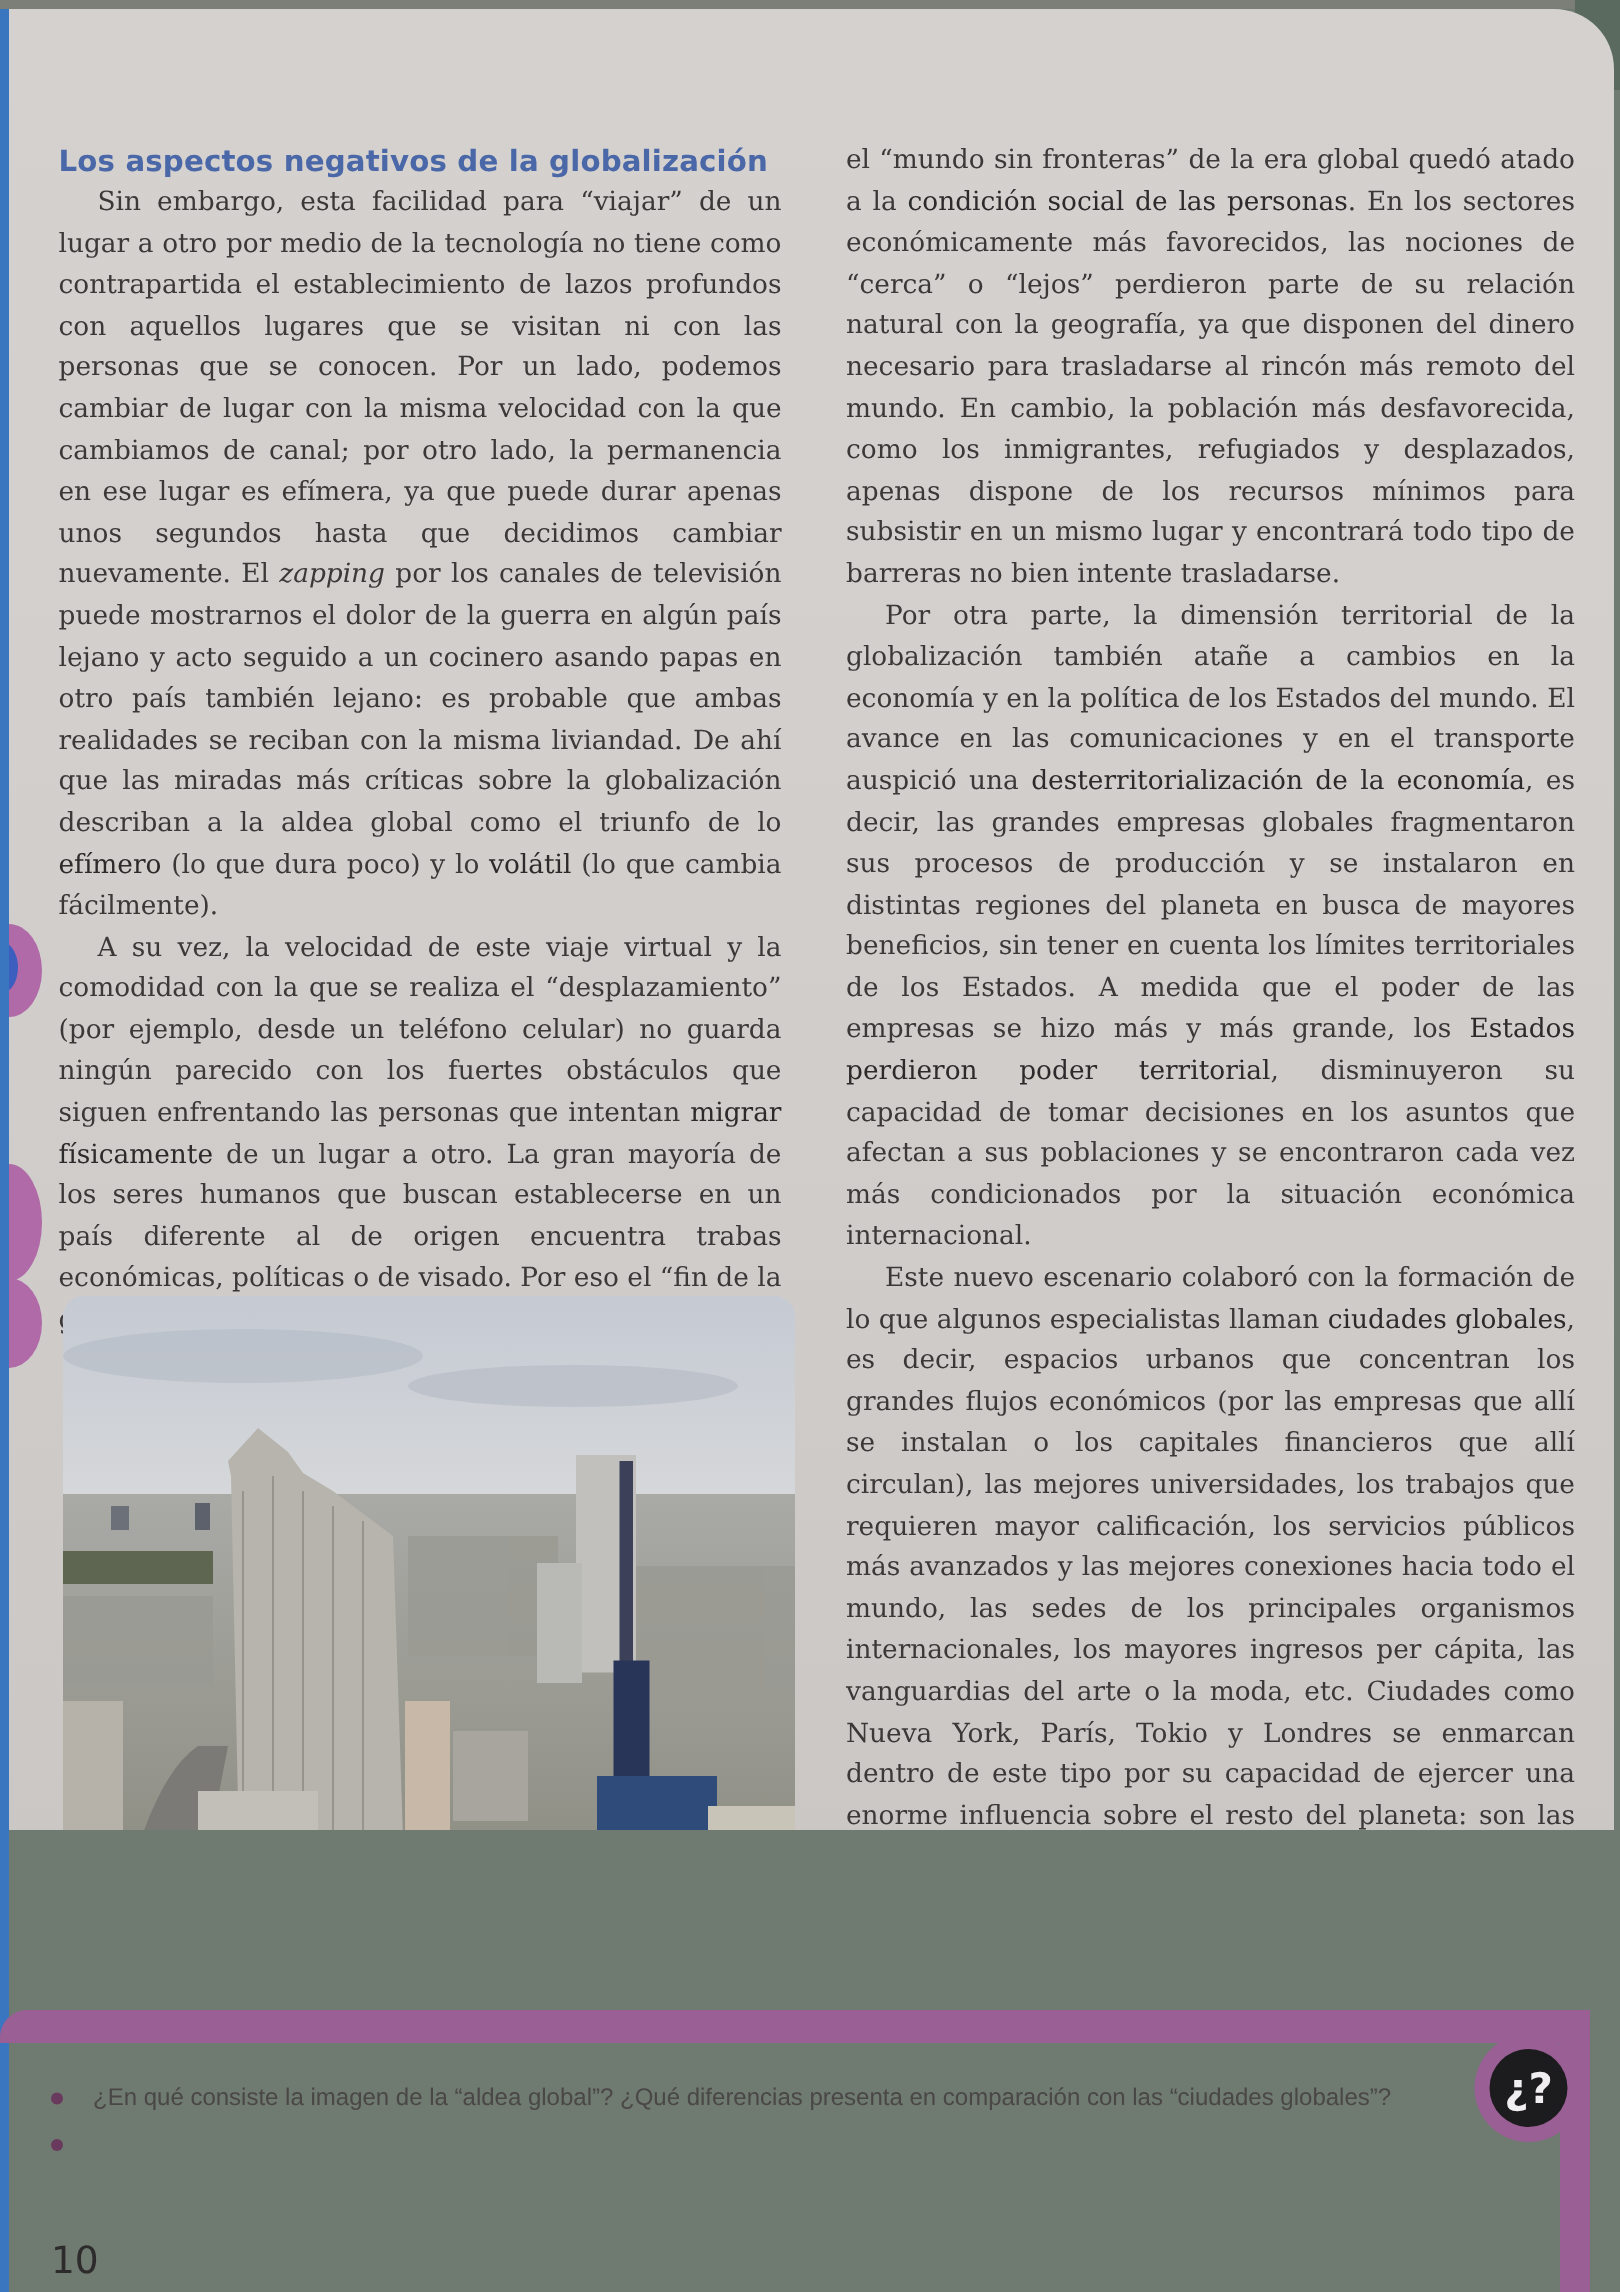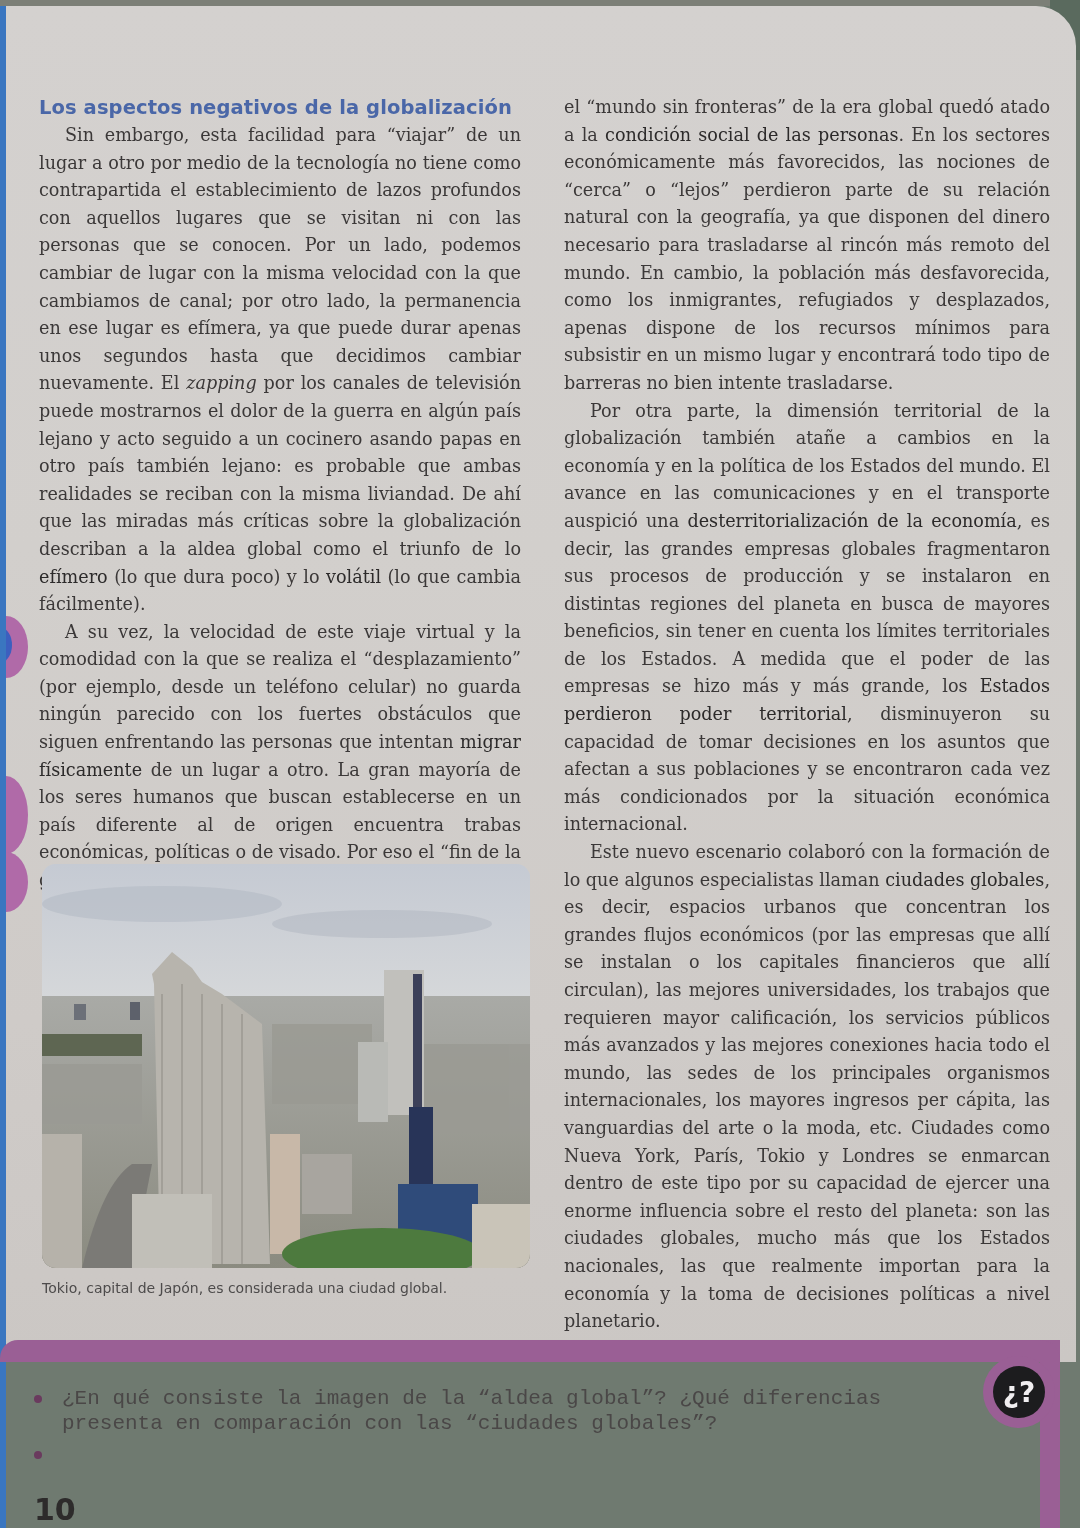--- a/index.html
+++ b/index.html
@@ -1,21 +1,21 @@
 <!DOCTYPE html>
 <html><head>
   <meta charset="utf-8">
   <style>
     * { margin: 0; padding: 0; box-sizing: border-box; }
     html, body {
       width: 1080px; height: 1528px; overflow: hidden;
       background: #6f7a70;
     }
     .page {
-      position: absolute; left: 6px; top: 6px; width: 1070px; height: 1356px;
+      position: absolute; left: 6px; top: 6px; width: 1070px; height: 1214px;
       background: linear-gradient(180deg, #d4d1cf 0%, #d2cfcc 40%, #cfcbc8 75%, #cbc7c4 100%);
       border-top-right-radius: 40px;
       overflow: hidden;
     }
     .page-edge-left {
       position: absolute; left: 0; top: 6px; width: 6px; height: 1522px;
       background: #3a76c0;
     }
     .top-shadow {
       position: absolute; left: 0; top: 0; width: 1080px; height: 6px;
@@ -83,31 +83,31 @@
       border-radius: 50%; background: #9a5f95;
     }
     .qicon {
       position: absolute; left: 993px; top: 1366px; width: 52px; height: 52px;
       border-radius: 50%; background: #1c1c1e; color: #f0eef0;
       font-family: "DejaVu Sans", sans-serif; font-weight: bold; font-size: 28px;
       display: flex; align-items: center; justify-content: center;
     }
     .questions {
       position: absolute; left: 34px; top: 1386px; width: 920px;
-      font-family: Liberation Mono, monospace; font-size: 21px; line-height: 25px;
+      font-family: Liberation Sans, sans-serif; font-size: 16px; line-height: 25px;
       color: #4a4747; list-style: none;
     }
     .questions li { position: relative; padding-left: 28px; margin-bottom: 6px; }
     .questions li .bullet {
       position: absolute; left: 0; top: 9px; width: 8px; height: 8px; border-radius: 50%;
       background: #6a3a5e;
     }
     .page-number {
       position: absolute; left: 34px; top: 1492px;
-      font-family: "DejaVu Sans", sans-serif; font-weight: bold; font-size: 30px; color: #2d2b2b;
+      font-family: "DejaVu Sans", sans-serif; font-weight: normal; font-size: 25px; color: #2d2b2b;
     }
   </style>
 </head>
 <body>
 
 <div class="top-shadow"></div>
 <div class="right-dark"></div>
 <div class="page-edge-left"></div>
 
 <div class="page">

